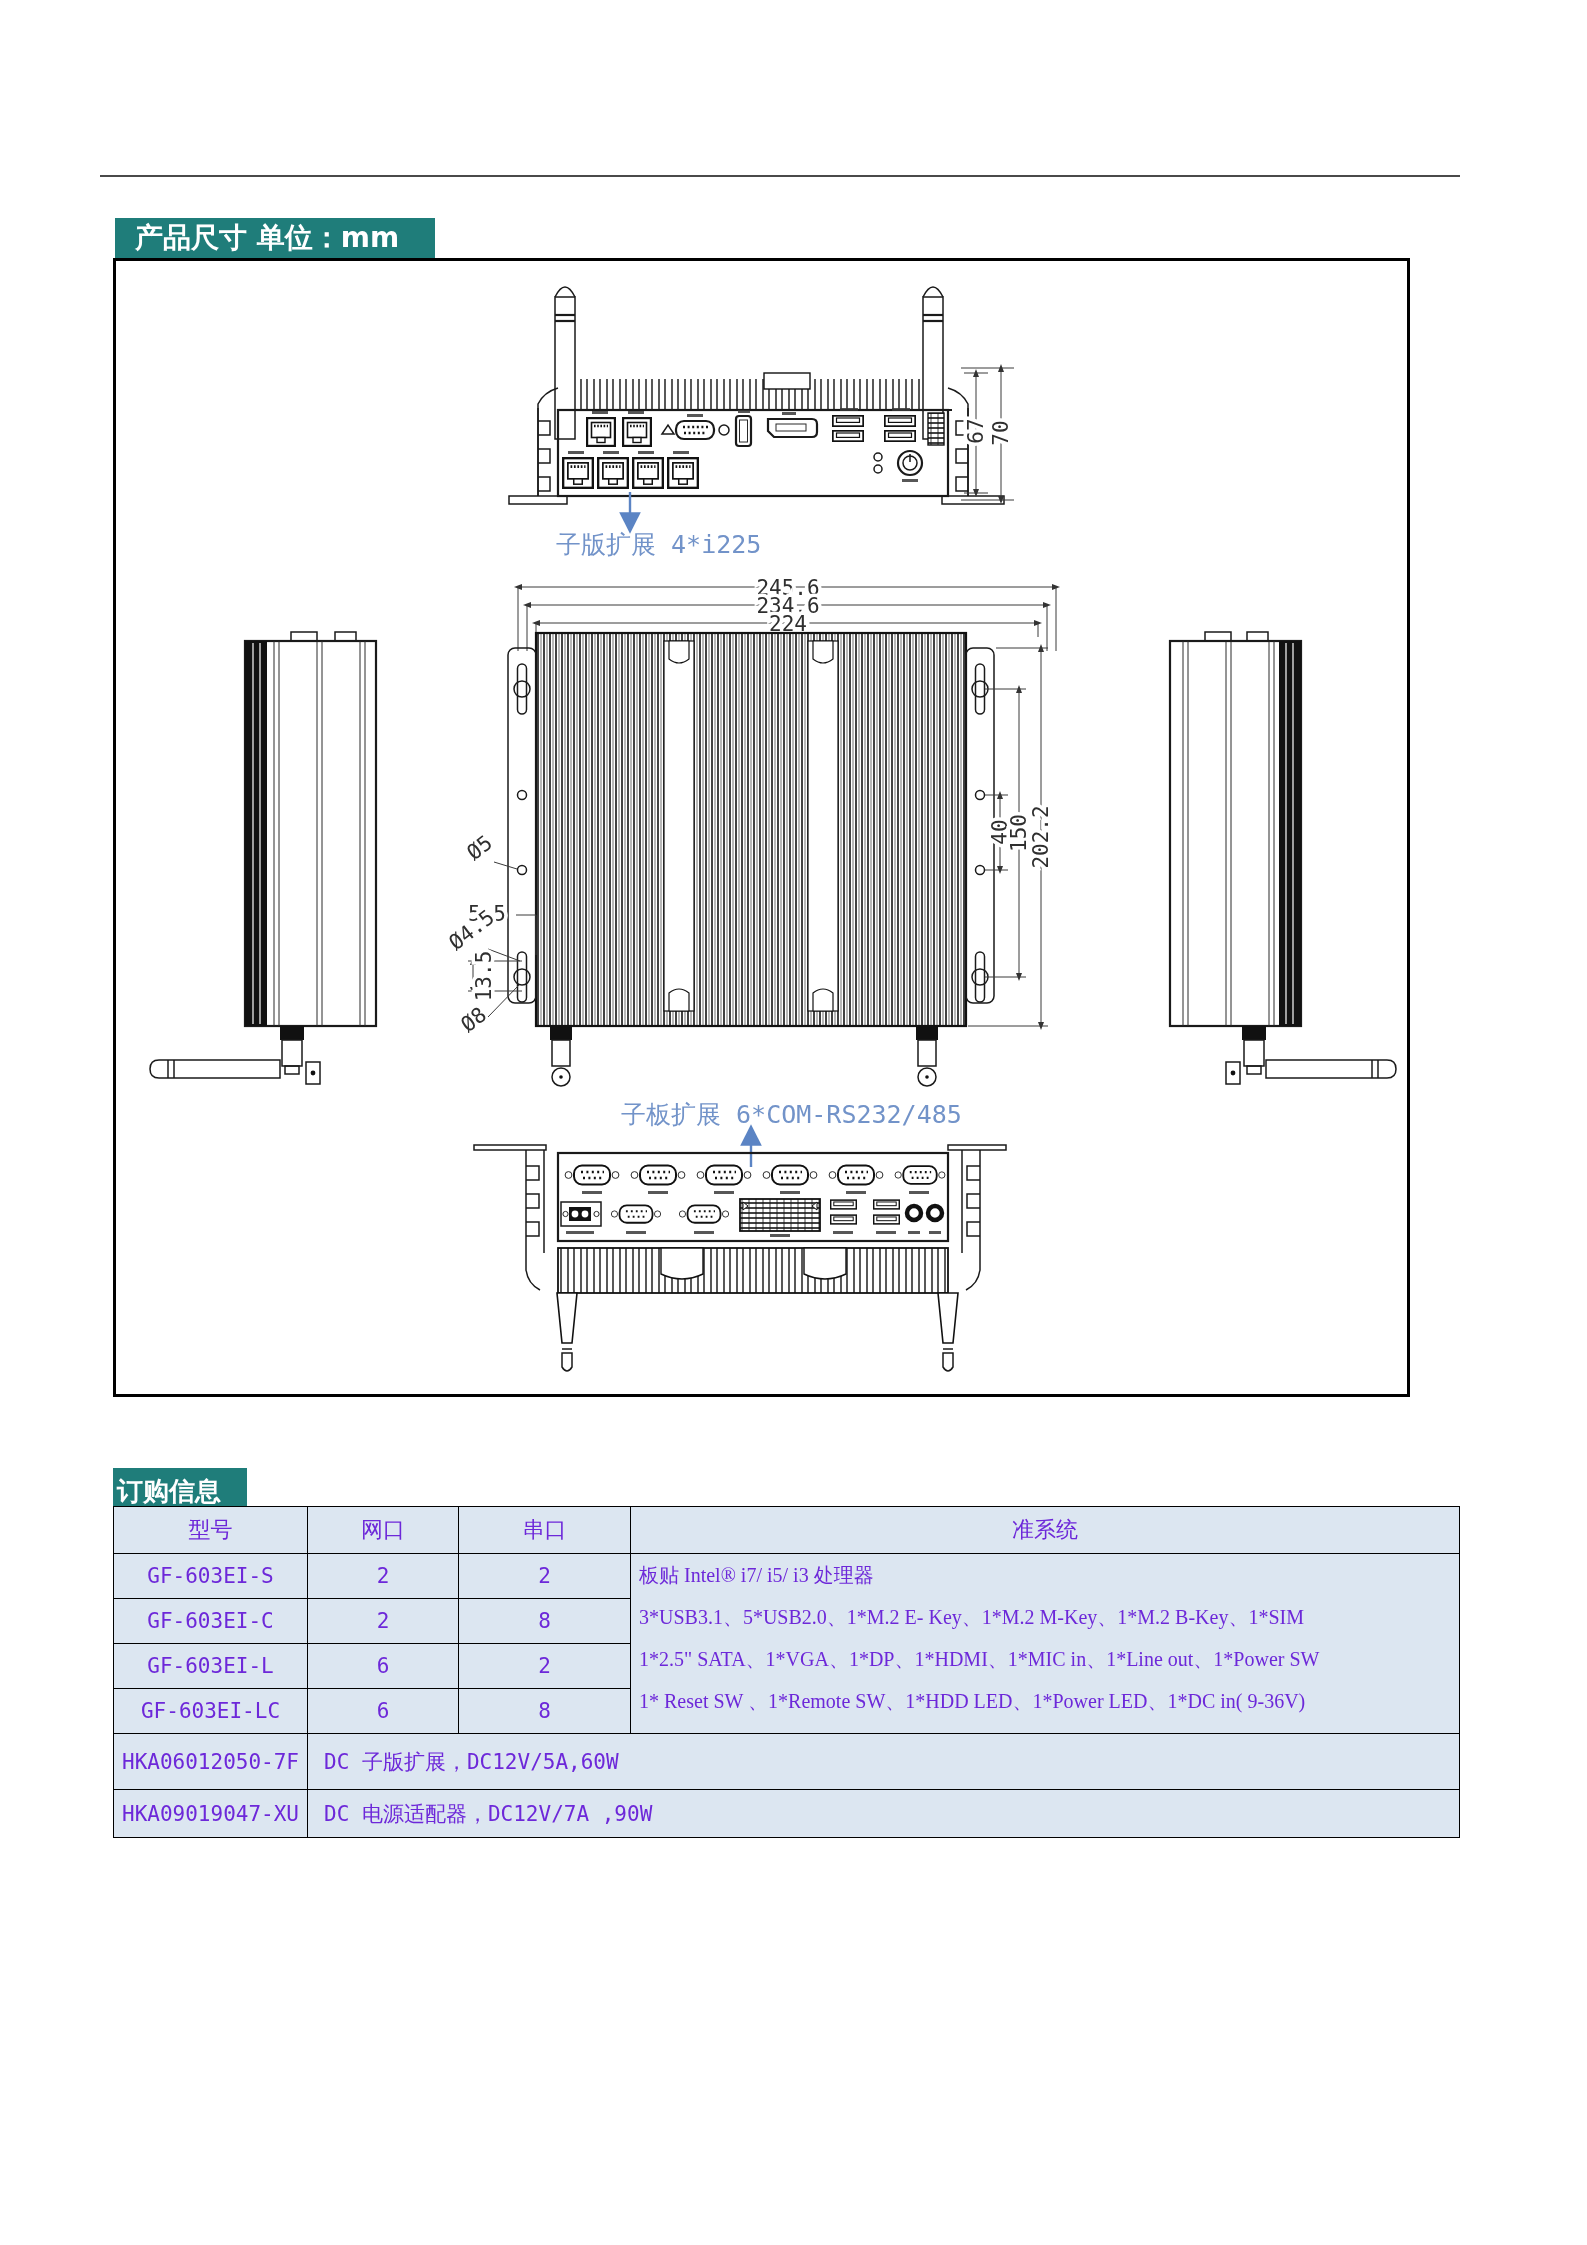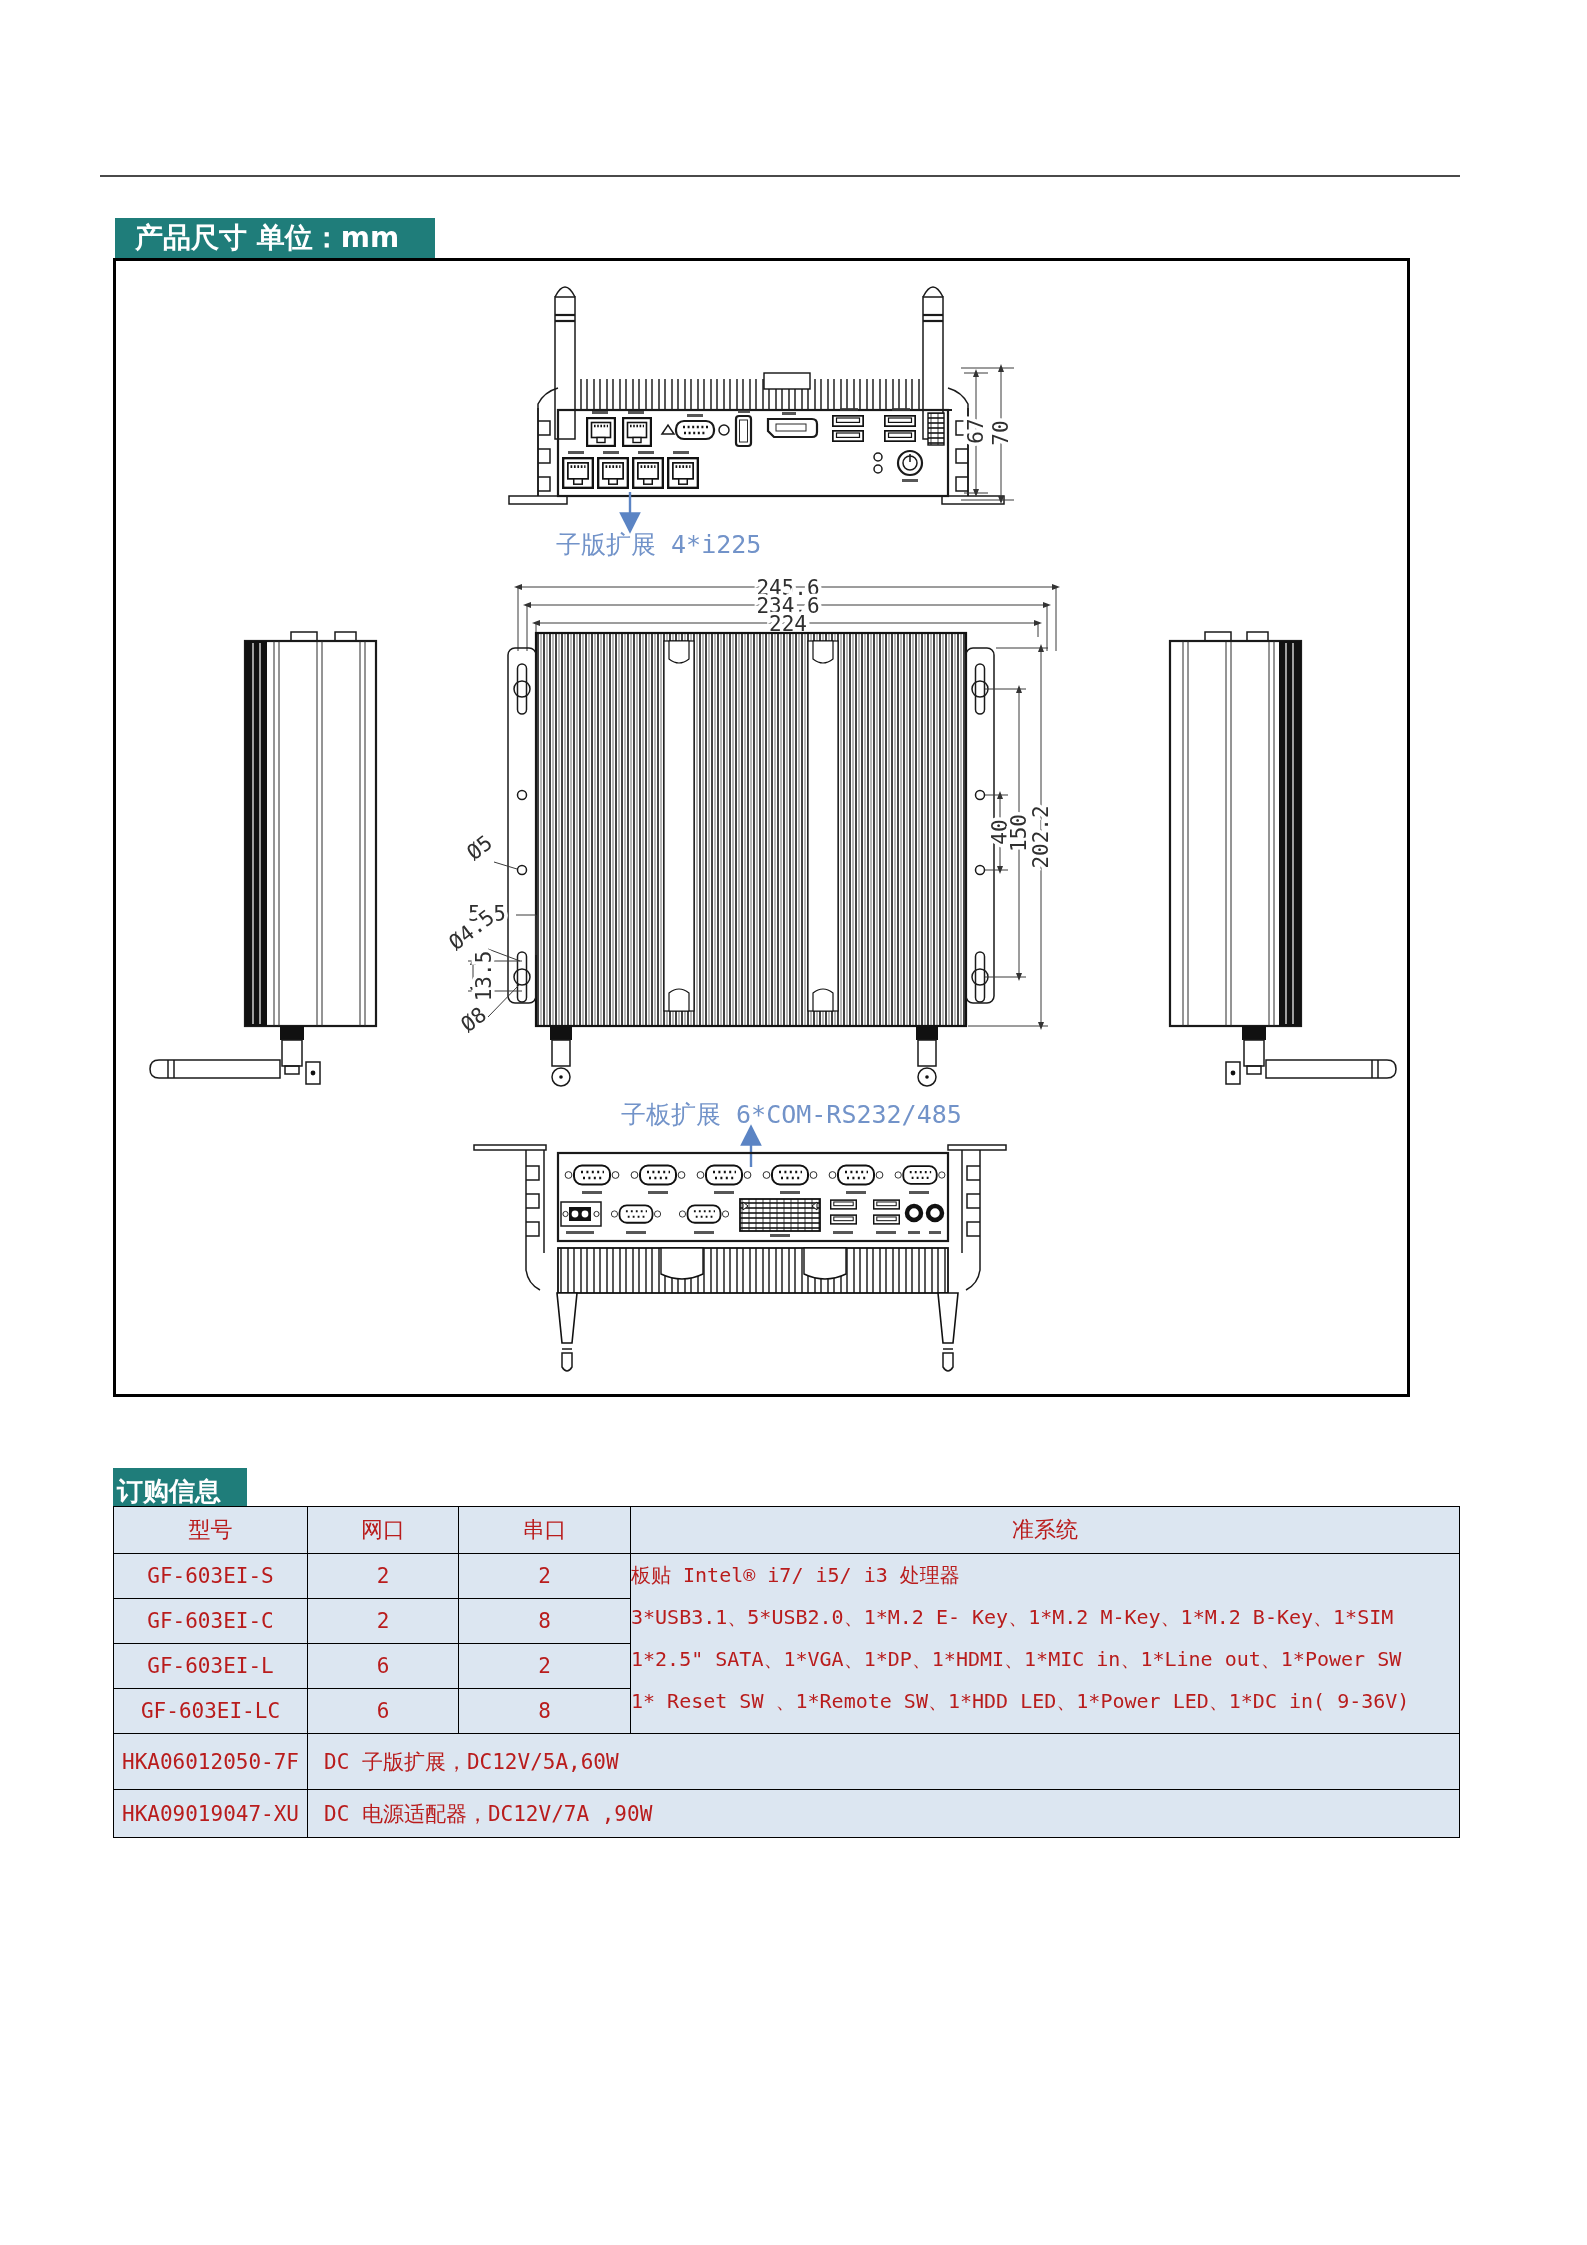--- a/index.html
+++ b/index.html
@@ -18,30 +18,30 @@
   svg .ln{stroke:#1a1a1a;stroke-width:1.5;fill:none;}
   svg .ln2{stroke:#1a1a1a;stroke-width:2.2;fill:none;}
   svg .thin{stroke:#2a2a2a;stroke-width:1;fill:none;}
   svg .dim{stroke:#3a3a3a;stroke-width:1;fill:none;}
   svg .dimlbl{font-family:"DejaVu Sans Mono",monospace;font-size:21px;fill:#2f2f2f;
     paint-order:stroke fill;stroke:#ffffff;stroke-width:7px;}
   svg .blue-note{font-family:"DejaVu Sans Mono",monospace;font-size:25px;fill:#7293c9;}
   svg .smudge{fill:#3a3a3a;opacity:.85;}
   
   #order-table{left:113px;top:1506px;border-collapse:collapse;table-layout:fixed;
-    font-family:"DejaVu Sans Mono",monospace;color:#b91c1c;}
+    font-family:"DejaVu Sans Mono",monospace;color:#6d28d9;}
   #order-table td,#order-table th{border:1px solid #000;background:#dce6f1;
     font-weight:normal;overflow:hidden;}
   #order-table .c{text-align:center;}
   #order-table th{font-size:22px;height:44px;}
   #order-table td{font-size:21px;}
   #order-table .model-row td{height:42px;}
   #order-table .acc-row-1 td{height:53px;}
   #order-table .acc-row-2 td{height:45px;}
-  #order-table .sys-cell{vertical-align:top;padding:0 0 0 0;}
+  #order-table .sys-cell{vertical-align:top;padding:0 0 0 8px;font-family:Liberation Serif, serif;}
   #order-table .sys-cell div{line-height:42px;font-size:20px;white-space:nowrap;}
   #order-table .acc-desc{padding-left:16px;}
 </style>
 </head>
 <body>
 
 <div class="abs" id="top-rule"></div>
 
 <div class="abs teal-bar" id="title-bar">产品尺寸 单位：mm</div>
 

